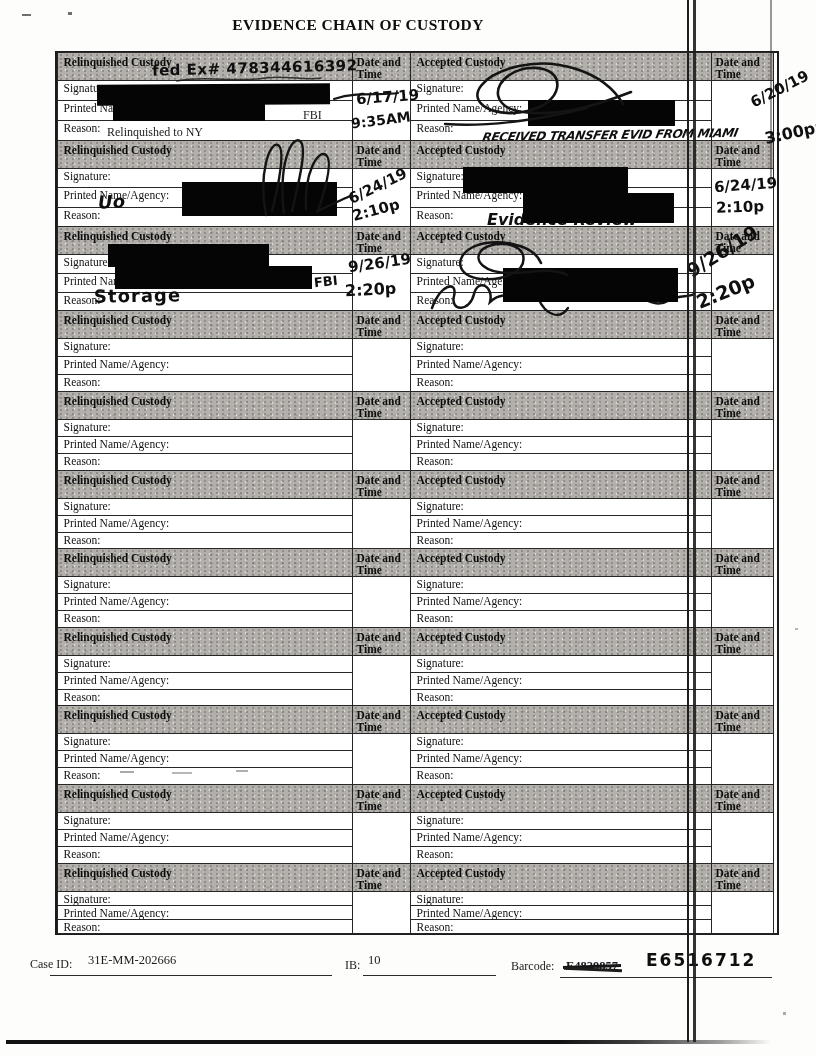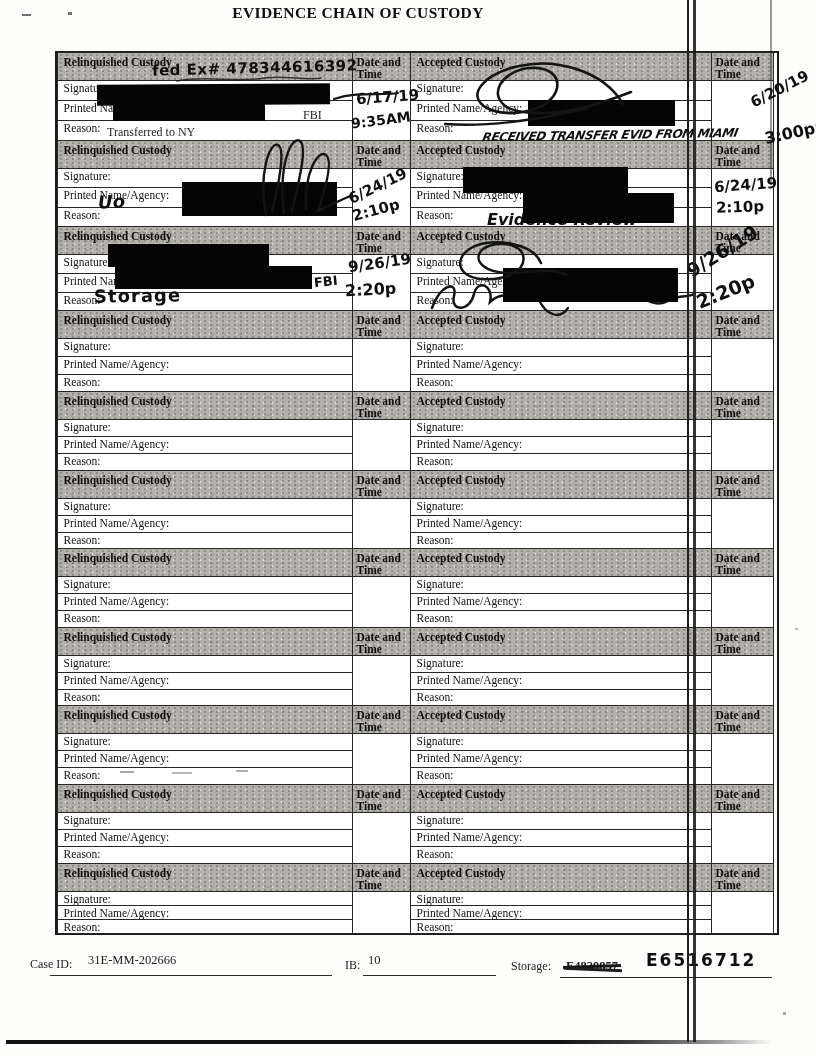--- a/index.html
+++ b/index.html
@@ -1,18 +1,18 @@
 <!DOCTYPE html>
 <html><head>
 <meta charset="utf-8">
 <style>
   html,body{margin:0;padding:0;background:#ffffff;}
   .page{position:relative;width:816px;height:1056px;background:#fdfdfc;overflow:hidden;
         font-family:"Liberation Serif",serif;color:#141414;}
-  .title{position:absolute;top:4px;left:0;width:716px;text-align:center;
+  .title{position:absolute;top:16px;left:0;width:716px;text-align:center;
          font-size:15.5px;font-weight:bold;letter-spacing:.4px;color:#0d0d0d;}
   
   .ctable{position:absolute;left:55px;top:51px;width:720px;border:2px solid #1c1c1c;}
   .block{display:grid;grid-template-columns:295px 58px 301px 62px;grid-template-rows:28px 1fr 1fr 1fr;margin-top:-1px;}
   .b0{height:89px}.b1{height:87px}.b2{height:85px}.b3{height:82px}.b4{height:80px}
   .b5{height:79px}.b6{height:80px}.b7{height:79px}.b8{height:80px}.b9{height:80px}.b10{height:70px}
   .cell{border:1px solid #262626;margin:-0.5px;position:relative;overflow:hidden;}
   .hdr{background-color:#b3b0ab;
        background-image:
          radial-gradient(rgba(0,0,0,.20) 1px, transparent 1.3px),
@@ -307,21 +307,21 @@
   <span class="ov hw" style="left:152px;top:59px;font-size:15px;letter-spacing:.5px;transform:rotate(-1.5deg);">fed Ex# 478344616392</span>
   <svg class="scrawl" style="left:175px;top:73px;" width="150" height="12" viewBox="0 0 150 12">
     <path d="M2,8 C30,2 60,10 90,5 C110,2 132,8 146,5" stroke-width="1.6" opacity=".8"></path>
   </svg>
   <div class="redact" style="left:97px;top:84px;width:233px;height:21px;transform:rotate(-.4deg);"></div>
   <div class="redact" style="left:113px;top:103px;width:152px;height:18px;"></div>
   <svg class="scrawl" style="left:330px;top:88px;" width="72" height="14" viewBox="0 0 72 14">
     <path d="M4,11 C28,3 52,8 68,5" stroke-width="2.2"></path>
   </svg>
   <span class="ov typed" style="left:303px;top:108px;font-size:12px;">FBI</span>
-  <span class="ov typed" style="left:107px;top:125px;font-size:12px;">Transferred to NY</span>
+  <span class="ov typed" style="left:107px;top:125px;font-size:12px;">Relinquished to NY</span>
   <span class="ov hw" style="left:356px;top:88px;font-size:15px;transform:rotate(-4deg);">6/17/19</span>
   <span class="ov hw" style="left:351px;top:112px;font-size:14px;transform:rotate(-7deg);">9:35AM</span>
   <svg class="scrawl" style="left:435px;top:52px;" width="205" height="80" viewBox="0 0 205 80">
     <path d="M188,52 C168,18 120,6 84,14 C48,22 30,44 52,56 C74,68 118,58 122,36 C126,16 96,10 76,22 C56,34 58,56 88,60 C118,64 150,58 196,40" stroke-width="2.6"></path>
     <path d="M10,72 C60,76 120,64 152,56" stroke-width="2.4"></path>
   </svg>
   <div class="redact" style="left:528px;top:100px;width:147px;height:26px;"></div>
   <span class="ov hw hwi" style="left:483px;top:128px;font-size:12px;letter-spacing:-.4px;transform:skewX(-12deg) rotate(-1deg);">RECEIVED TRANSFER EVID FROM MIAMI</span>
   <span class="ov hw" style="left:748px;top:80px;font-size:15px;transform:rotate(-27deg);">6/20/19</span>
   <span class="ov hw" style="left:764px;top:122px;font-size:16px;transform:rotate(-12deg);">3:00pm</span>
@@ -360,21 +360,21 @@
   <span class="ov hw" style="left:682px;top:240px;font-size:19px;transform:rotate(-32deg);">9/26/19</span>
   <span class="ov hw" style="left:695px;top:280px;font-size:19px;transform:rotate(-22deg);">2:20p</span>
 
   
   <span class="ov typed" style="left:30px;top:957px;font-size:12px;">Case ID:</span>
   <span class="ov typed" style="left:88px;top:953px;font-size:12.5px;">31E-MM-202666</span>
   <div class="uline" style="left:50px;top:958px;width:282px;height:17px;"></div>
   <span class="ov typed" style="left:345px;top:958px;font-size:12px;">IB:</span>
   <span class="ov typed" style="left:368px;top:953px;font-size:12.5px;">10</span>
   <div class="uline" style="left:363px;top:958px;width:133px;height:17px;"></div>
-  <span class="ov typed" style="left:511px;top:959px;font-size:12px;">Storage:</span>
+  <span class="ov typed" style="left:511px;top:959px;font-size:12px;">Barcode:</span>
   <span class="ov typed crossed" style="left:566px;top:956px;font-size:12.5px;font-weight:bold;">E4829857</span>
   <span class="ov hw" style="left:646px;top:950px;font-size:17px;letter-spacing:2px;">E6516712</span>
   <div class="uline" style="left:560px;top:958px;width:212px;height:19px;"></div>
 
   
   <div class="vline" style="left:687px;top:0;width:2px;height:1042px;"></div>
   <div class="vline" style="left:693px;top:0;width:2.5px;height:1042px;opacity:.9;"></div>
   <div class="vline" style="left:770px;top:0;width:1.5px;height:185px;opacity:.45;"></div>
   <div class="bottombar"></div>
   <div class="speck" style="left:22px;top:14px;width:9px;height:2px;"></div>

